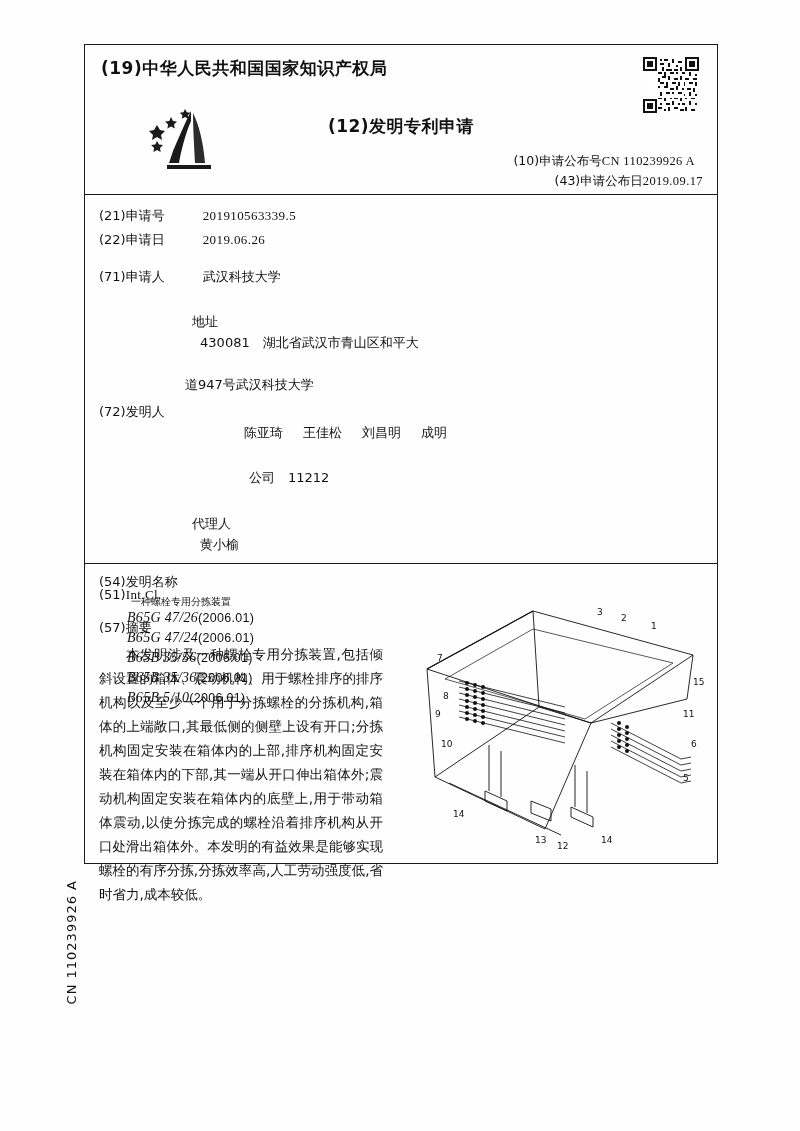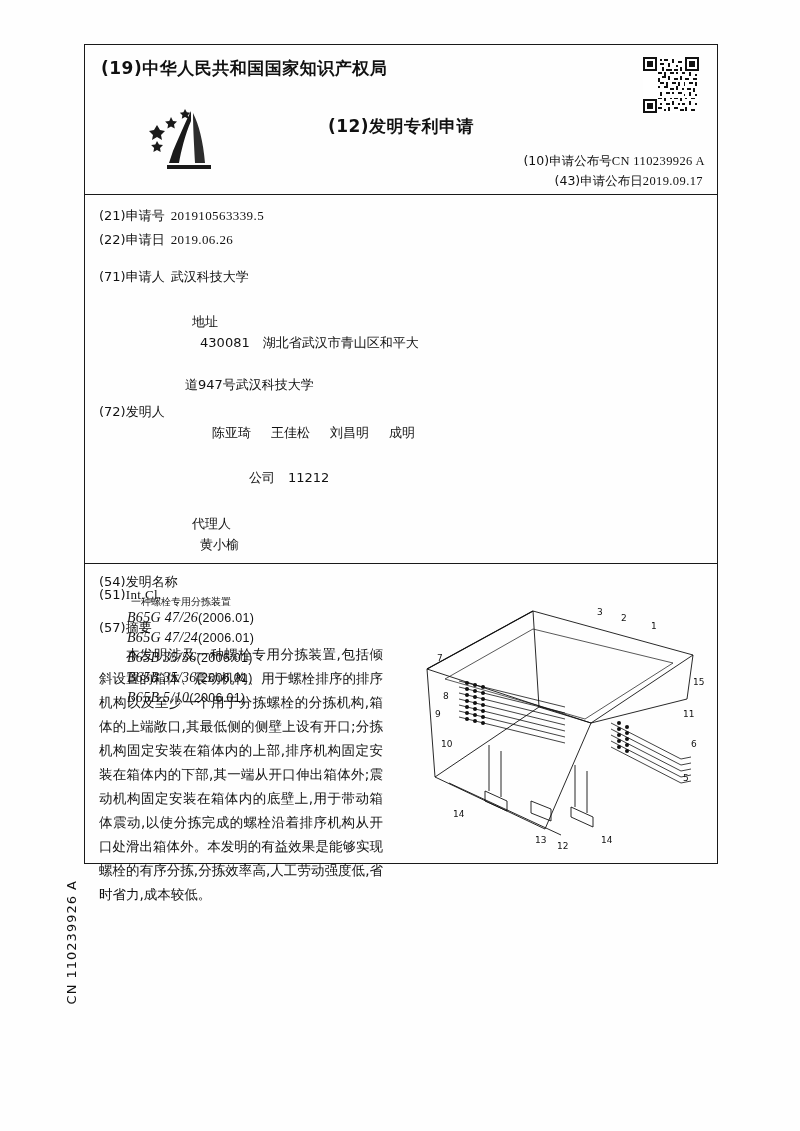--- a/index.html
+++ b/index.html
@@ -70,21 +70,21 @@
   
   .qr {
     position: absolute;
     right: 18px;
     top: 12px;
     width: 56px;
     height: 56px;
   }
   .pubno {
     position: absolute;
-    right: 12px;
+    right: 22px;
     top: 108px;
     font-size: 12.5px;
     font-family: "DejaVu Sans", sans-serif;
     white-space: nowrap;
   }
   .pubdate {
     position: absolute;
     right: 14px;
     top: 128px;
     font-size: 12.5px;
@@ -102,20 +102,21 @@
     top: 160px;
     width: 606px;
     font-size: 13px;
     font-family: "DejaVu Sans", sans-serif;
     line-height: 21px;
   }
   .bib-row {
     display: flex;
     align-items: flex-start;
     margin-bottom: 3px;
+    gap: 32px;
   }
   .bib-code {
     flex: 0 0 auto;
     white-space: nowrap;
     font-family: "DejaVu Sans", sans-serif;
   }
   .bib-val {
     margin-left: 6px;
     white-space: pre-wrap;
   }

